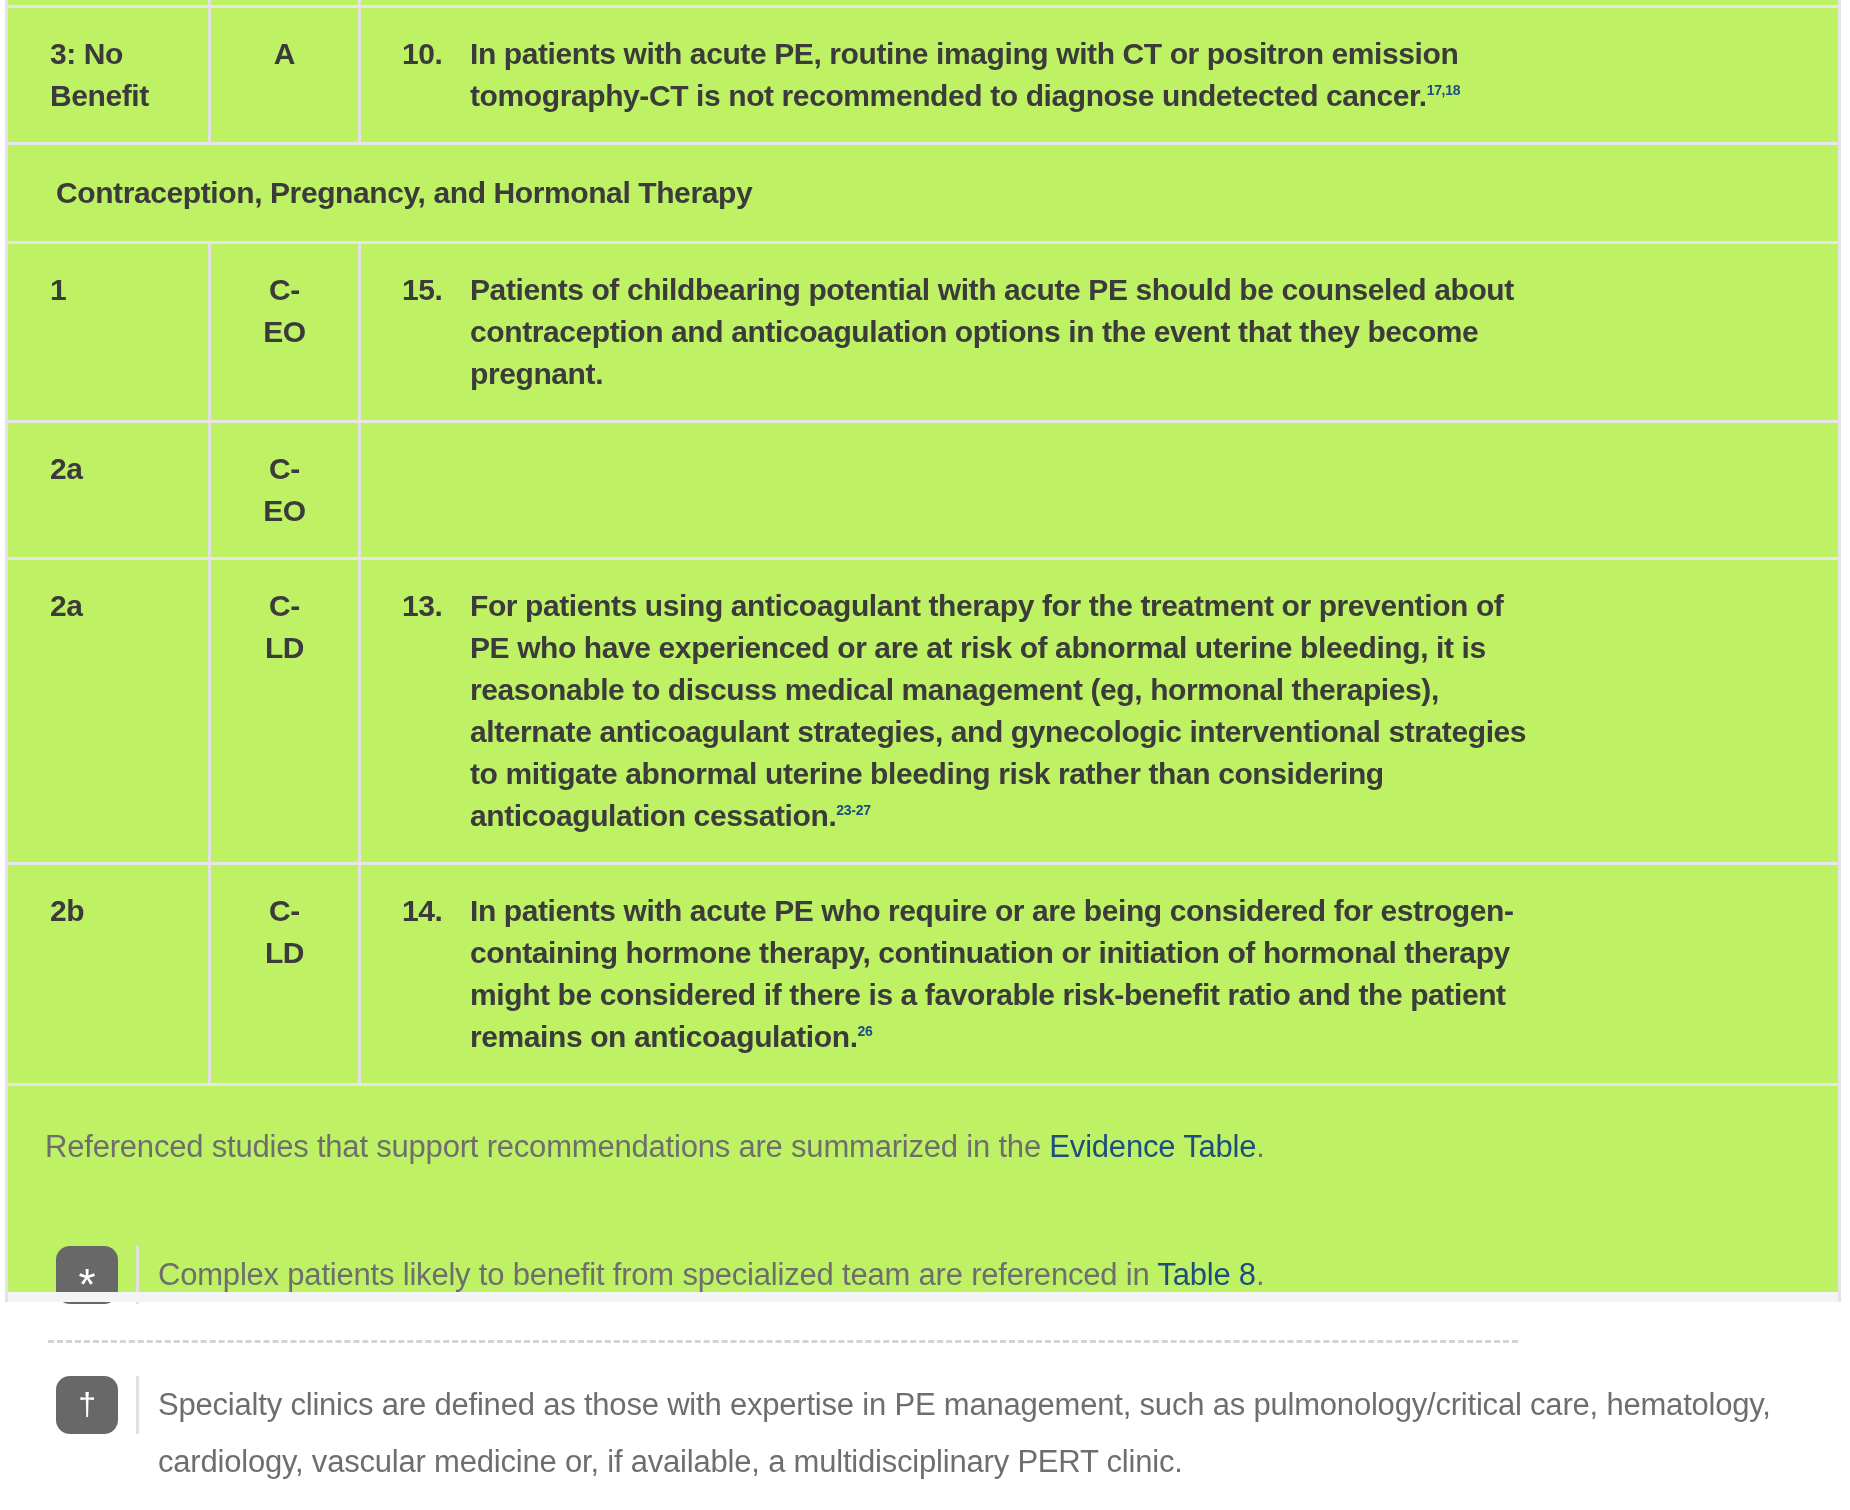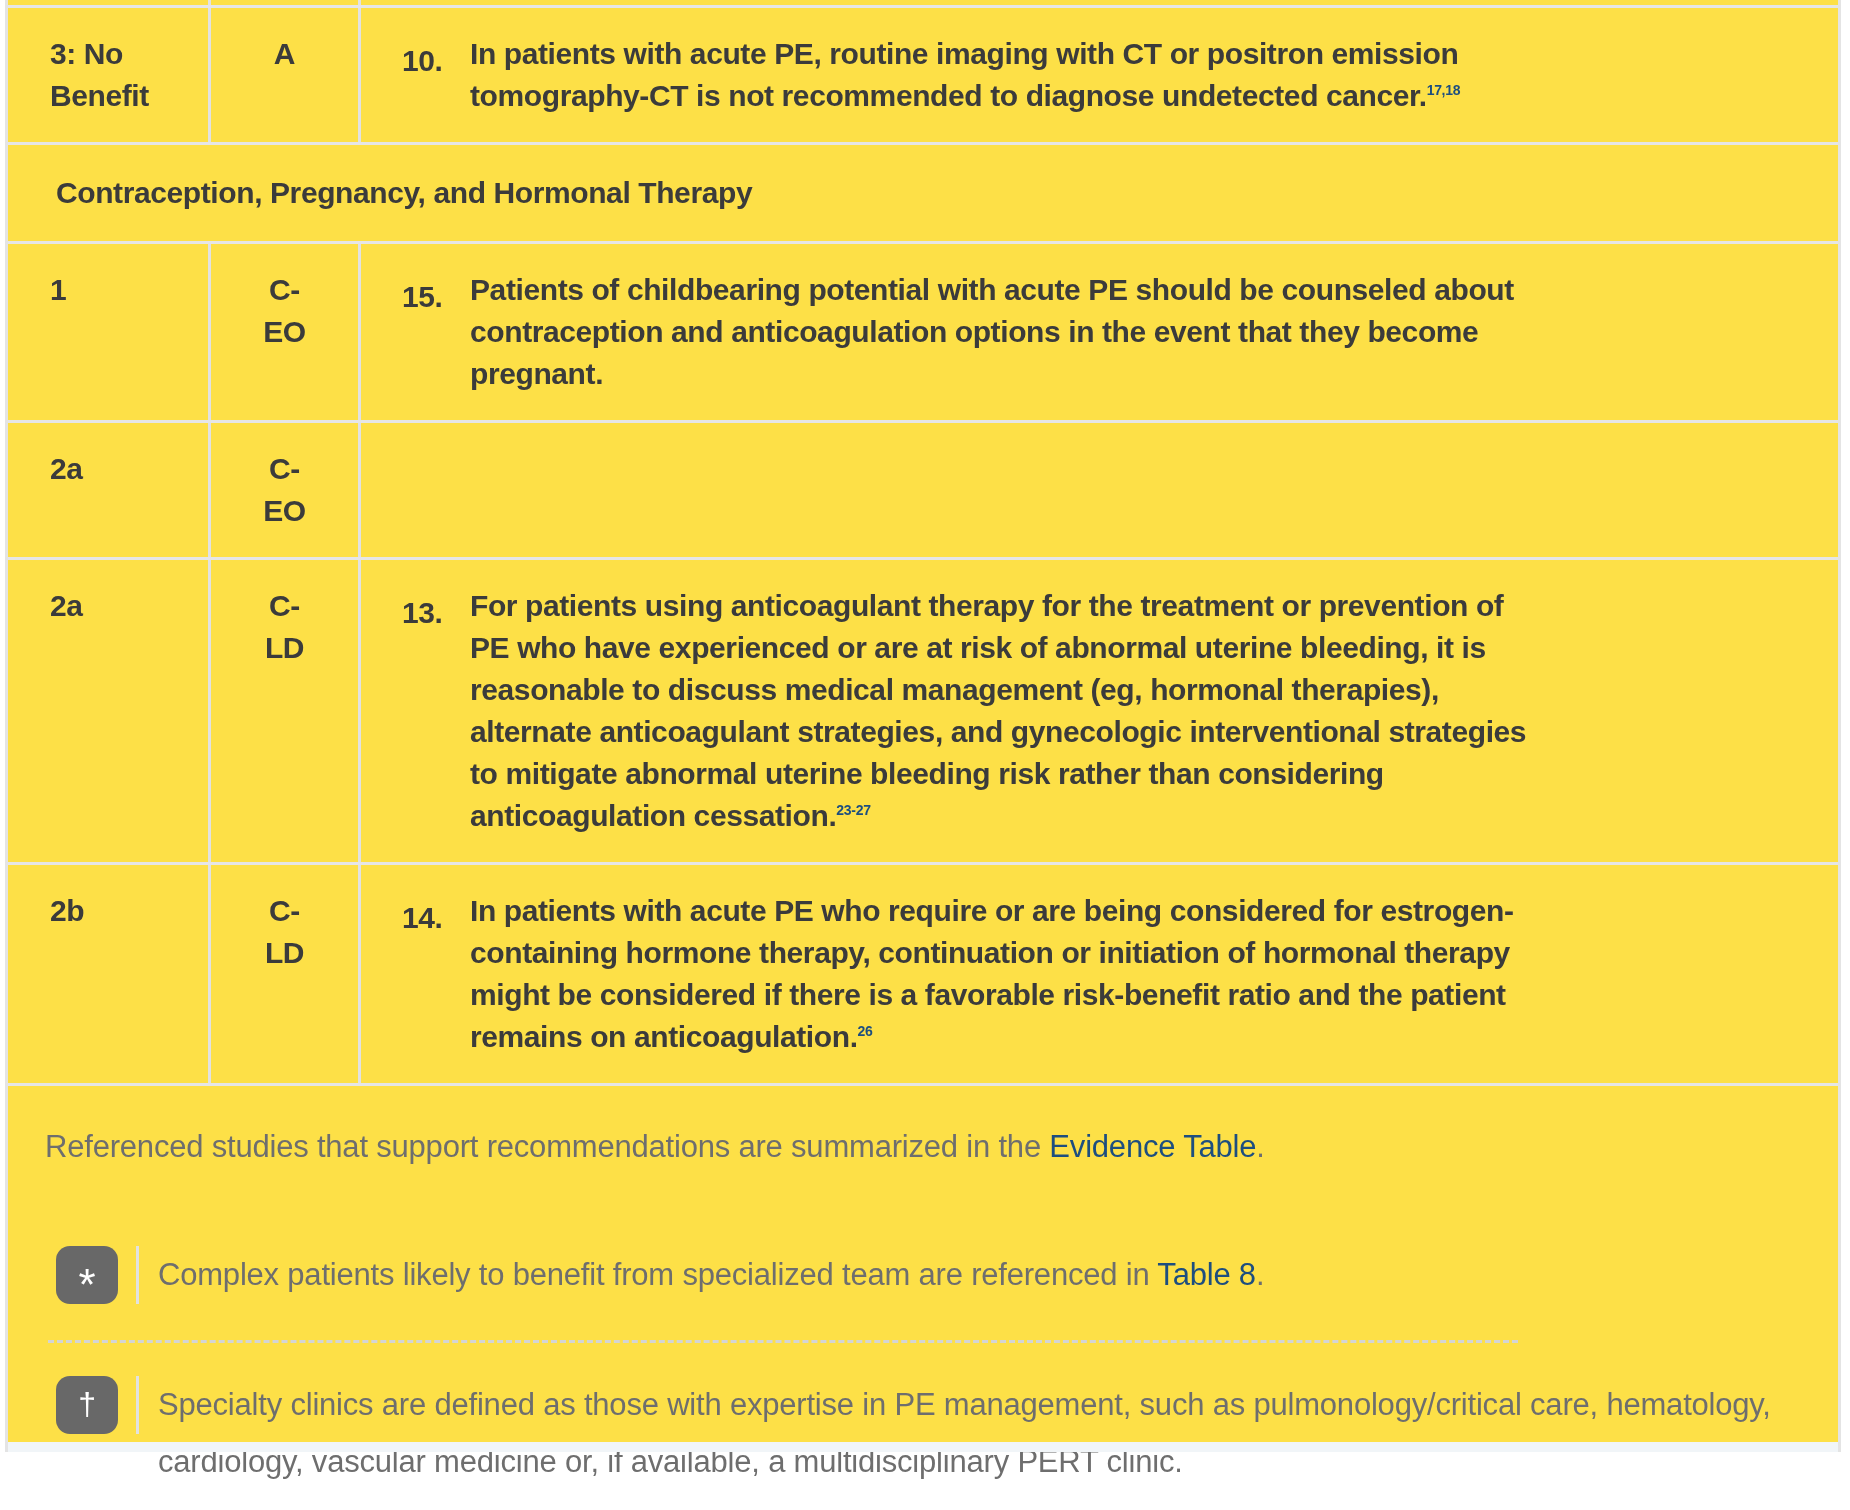--- a/index.html
+++ b/index.html
@@ -1,24 +1,24 @@
 <!DOCTYPE html>
 <html><head>
 <meta charset="utf-8">
 <style>
   html,body{margin:0;padding:0;background:#fff;}
   body{
     width:1850px;height:1510px;position:relative;overflow:hidden;
     font-family:"Liberation Sans","DejaVu Sans",sans-serif;
   }
   .sheet{
-    position:absolute;left:5px;top:0;width:1836px;height:1452px;
+    position:absolute;left:5px;top:0;width:1836px;height:1302px;
     box-sizing:border-box;
     border-left:3px solid #e4e4e4;border-right:3px solid #e4e4e4;
-    background:#fde047;
+    background:#bef264;
   }
   
   .t-row{display:flex;border-bottom:3px solid #e6e6e6;box-sizing:border-box;}
   .partial-row{height:8px;}
   .partial-row .cell-cor,.partial-row .cell-loe{padding:0;}
   .cell-cor{
     width:203px;flex:none;box-sizing:border-box;
     border-right:3px solid #e2e2e2;
     padding:25px 8px 25px 42px;
   }
@@ -26,21 +26,21 @@
     width:150px;flex:none;box-sizing:border-box;
     border-right:3px solid #e2e2e2;
     padding:25px 0;text-align:center;
   }
   .loe-inner{display:inline-block;max-width:62px;}
   .cell-rec{
     flex:1;box-sizing:border-box;
     padding:25px 295px 25px 41px;
     display:flex;align-items:flex-start;
   }
-  .rec-num{width:68px;flex:none;margin-top:7px;}
+  .rec-num{width:68px;flex:none;}
   .rec-body{flex:1;}
   .tbold{
     font-size:30px;line-height:42px;font-weight:bold;
     letter-spacing:-0.4px;color:#3b3b3b;
   }
   .cell-section{
     flex:1;padding:27px 40px 27px 40px;box-sizing:border-box;margin-left:8px;
   }
   .sup-ref{
     color:#1d4e7f;font-weight:bold;font-size:14px;

